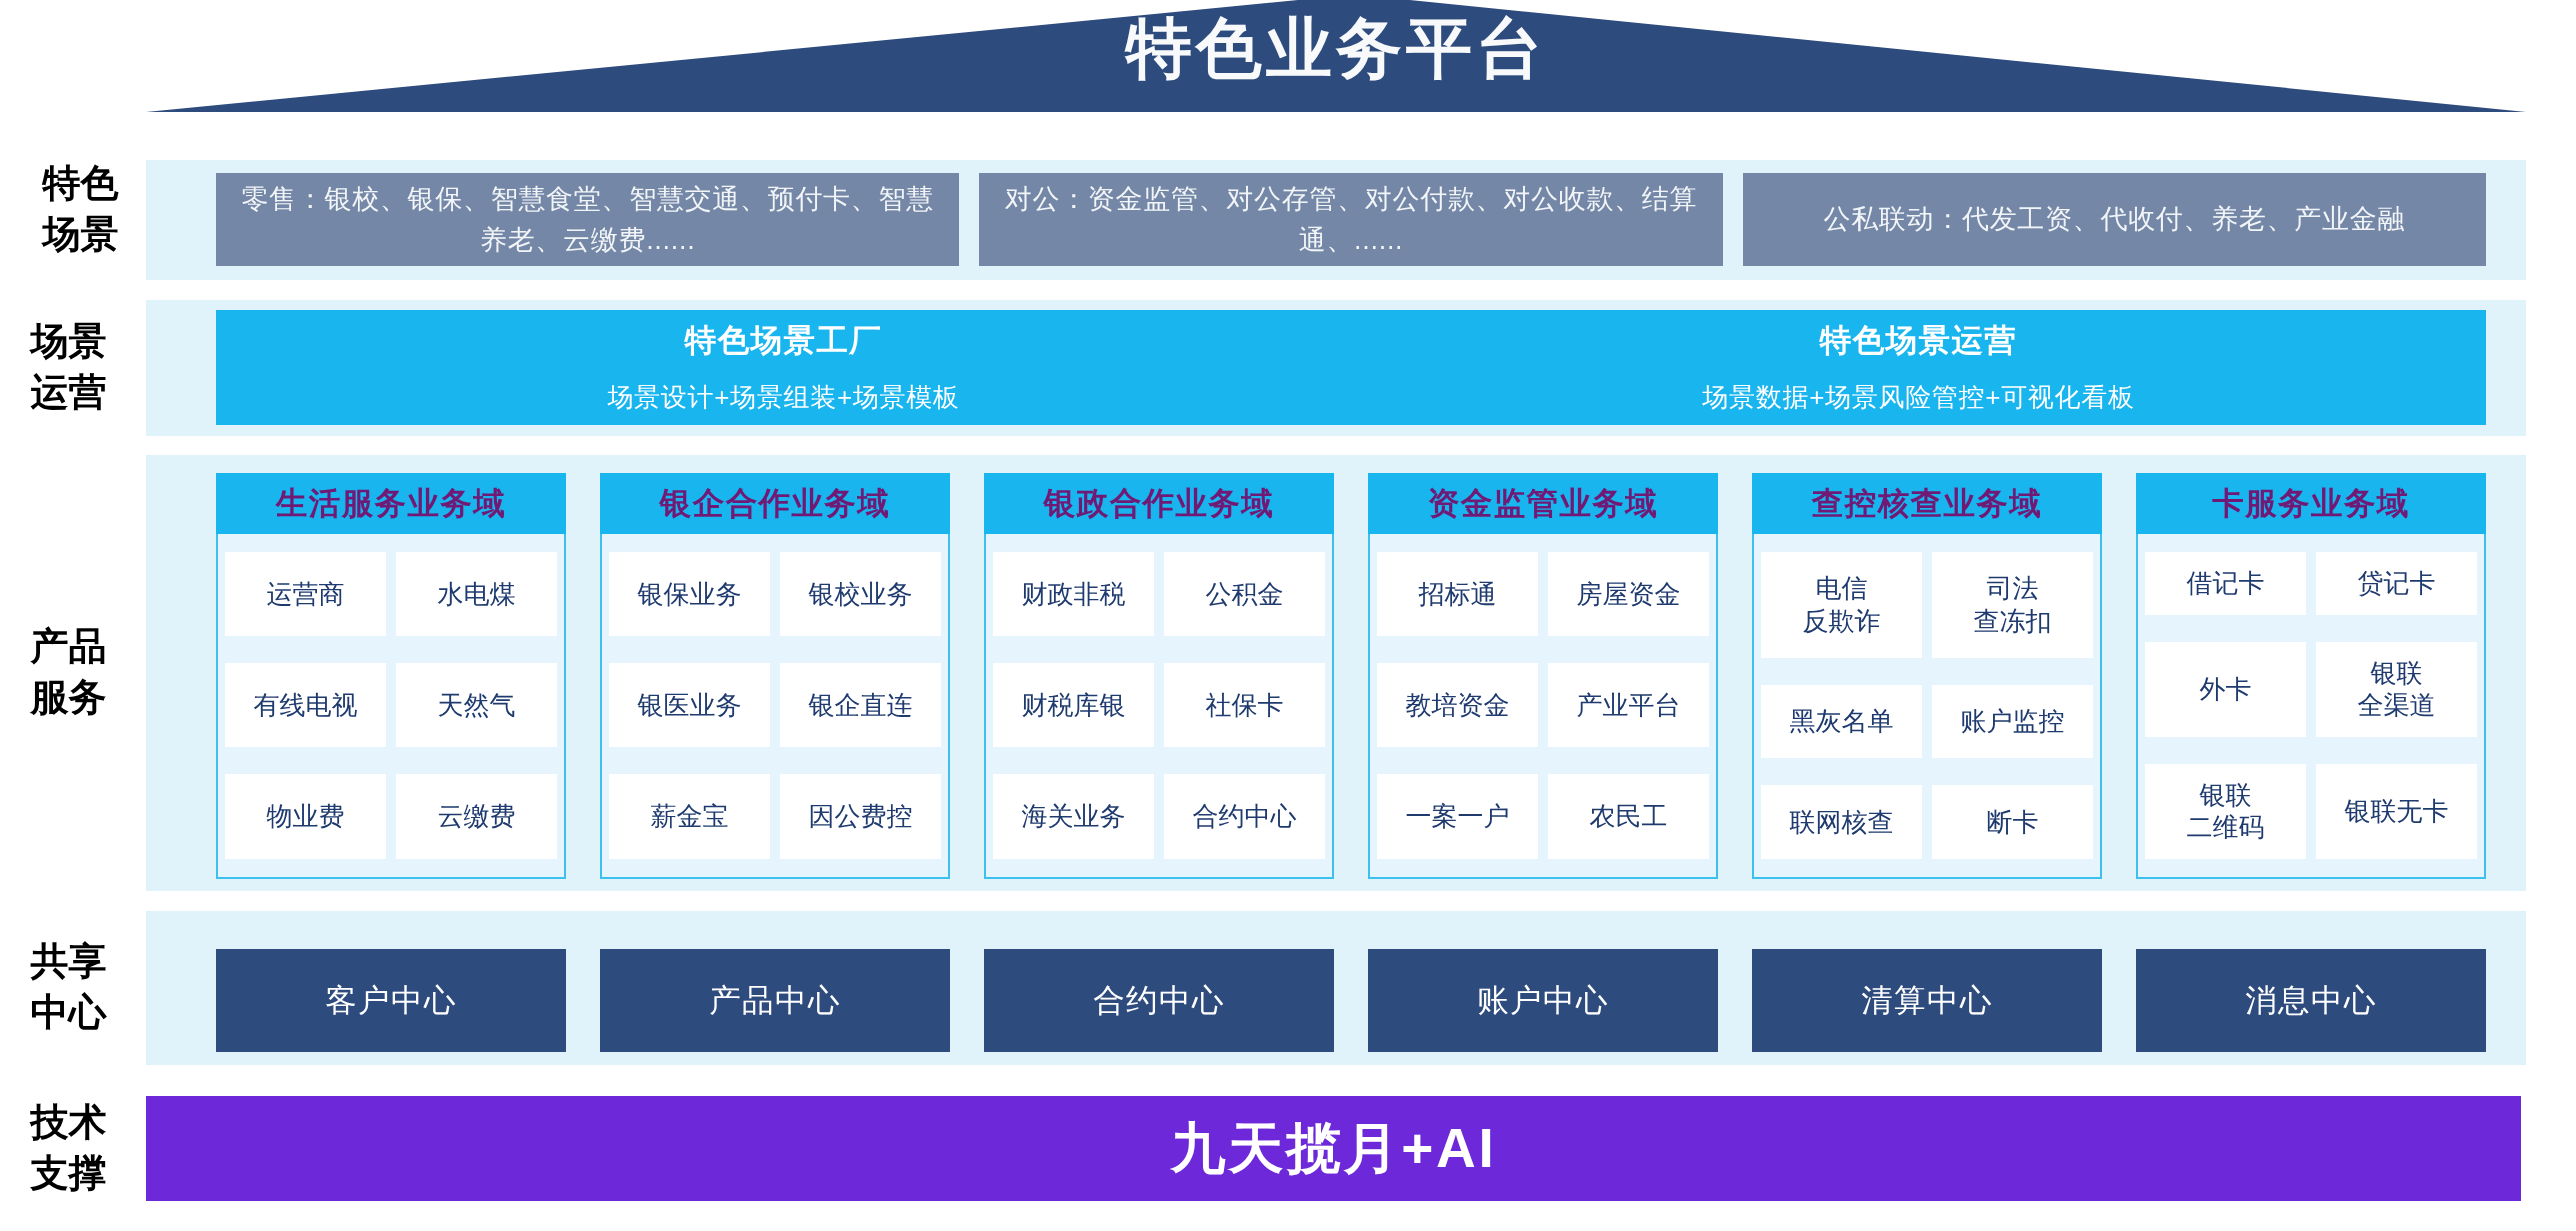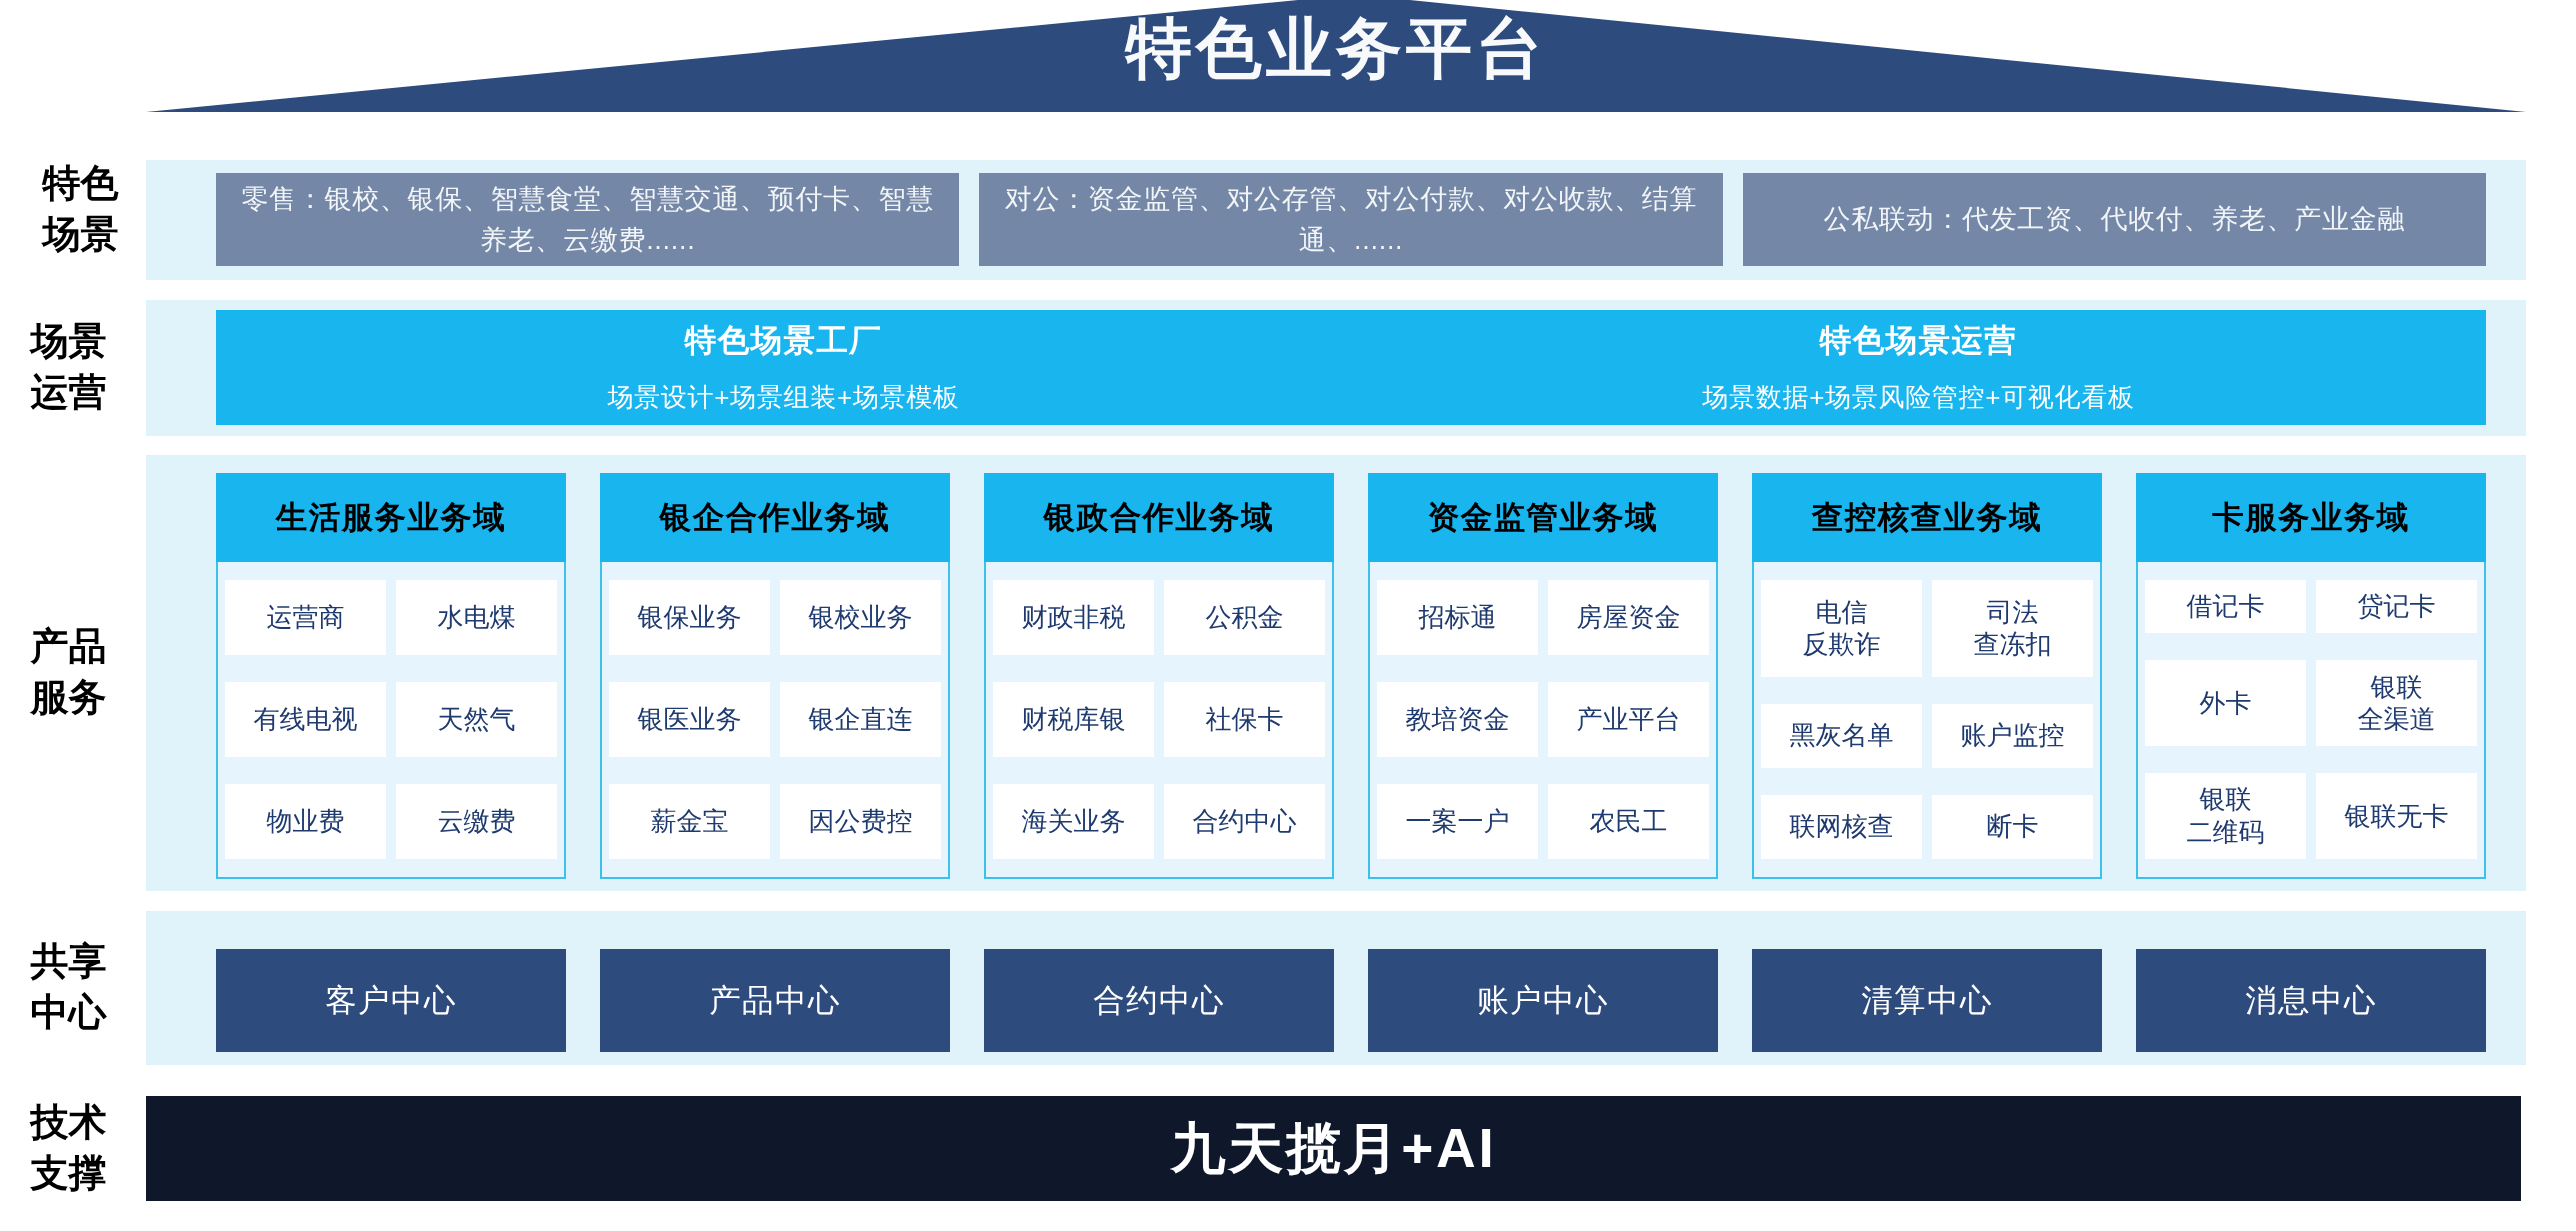--- a/index.html
+++ b/index.html
@@ -52,21 +52,21 @@
     flex:1; height:115px; background:#18B5EF; color:#ffffff;
     display:flex; flex-direction:column; align-items:center; justify-content:center; gap:18px;
   }
   .ops-title { font-size:31.5px; font-weight:700; letter-spacing:1.4px; }
   .ops-sub   { font-size:26px; letter-spacing:0.7px; }
 
   
   .products-band { top:455px; height:436px; display:flex; gap:34px; padding:18px 40px 12.3px 70px; }
   .column { flex:1; display:flex; flex-direction:column; }
   .col-header {
-    height:89px; background:#18B5EF; color:#000000;
+    height:61px; background:#18B5EF; color:#701a75;
     font-size:31.5px; font-weight:700; letter-spacing:1.4px;
     display:flex; align-items:center; justify-content:center; flex:none;
   }
   .col-body {
     flex:1; background:#E6F5FD; border:2.1px solid #3CC0EE; border-top:none;
     display:grid; grid-template-columns:1fr 1fr; column-gap:9.6px; row-gap:27px;
     padding:18px 6.8px; box-sizing:border-box;
   }
   .cell {
     background:#ffffff; color:#1E3A6E; font-size:26px; font-weight:500;
@@ -78,21 +78,21 @@
   .shared-band { top:911px; height:154px; display:flex; gap:34px; padding:38px 40px 0 70px; }
   .center-box {
     flex:1; height:103px; background:#2E4B7E; color:#ffffff;
     font-size:31.5px; letter-spacing:1.4px;
     display:flex; align-items:center; justify-content:center;
   }
 
   
   .tech-bar {
     position:absolute; left:146px; top:1096px; width:2375px; height:105px;
-    background:#0f172a; color:#ffffff; font-size:55px; font-weight:700; letter-spacing:2.7px;
+    background:#6d28d9; color:#ffffff; font-size:55px; font-weight:700; letter-spacing:2.7px;
     display:flex; align-items:center; justify-content:center;
   }
 </style>
 </head>
 <body>
 
 <div class="page">
 
   <div class="roof">
     <div class="roof-title">特色业务平台</div>

